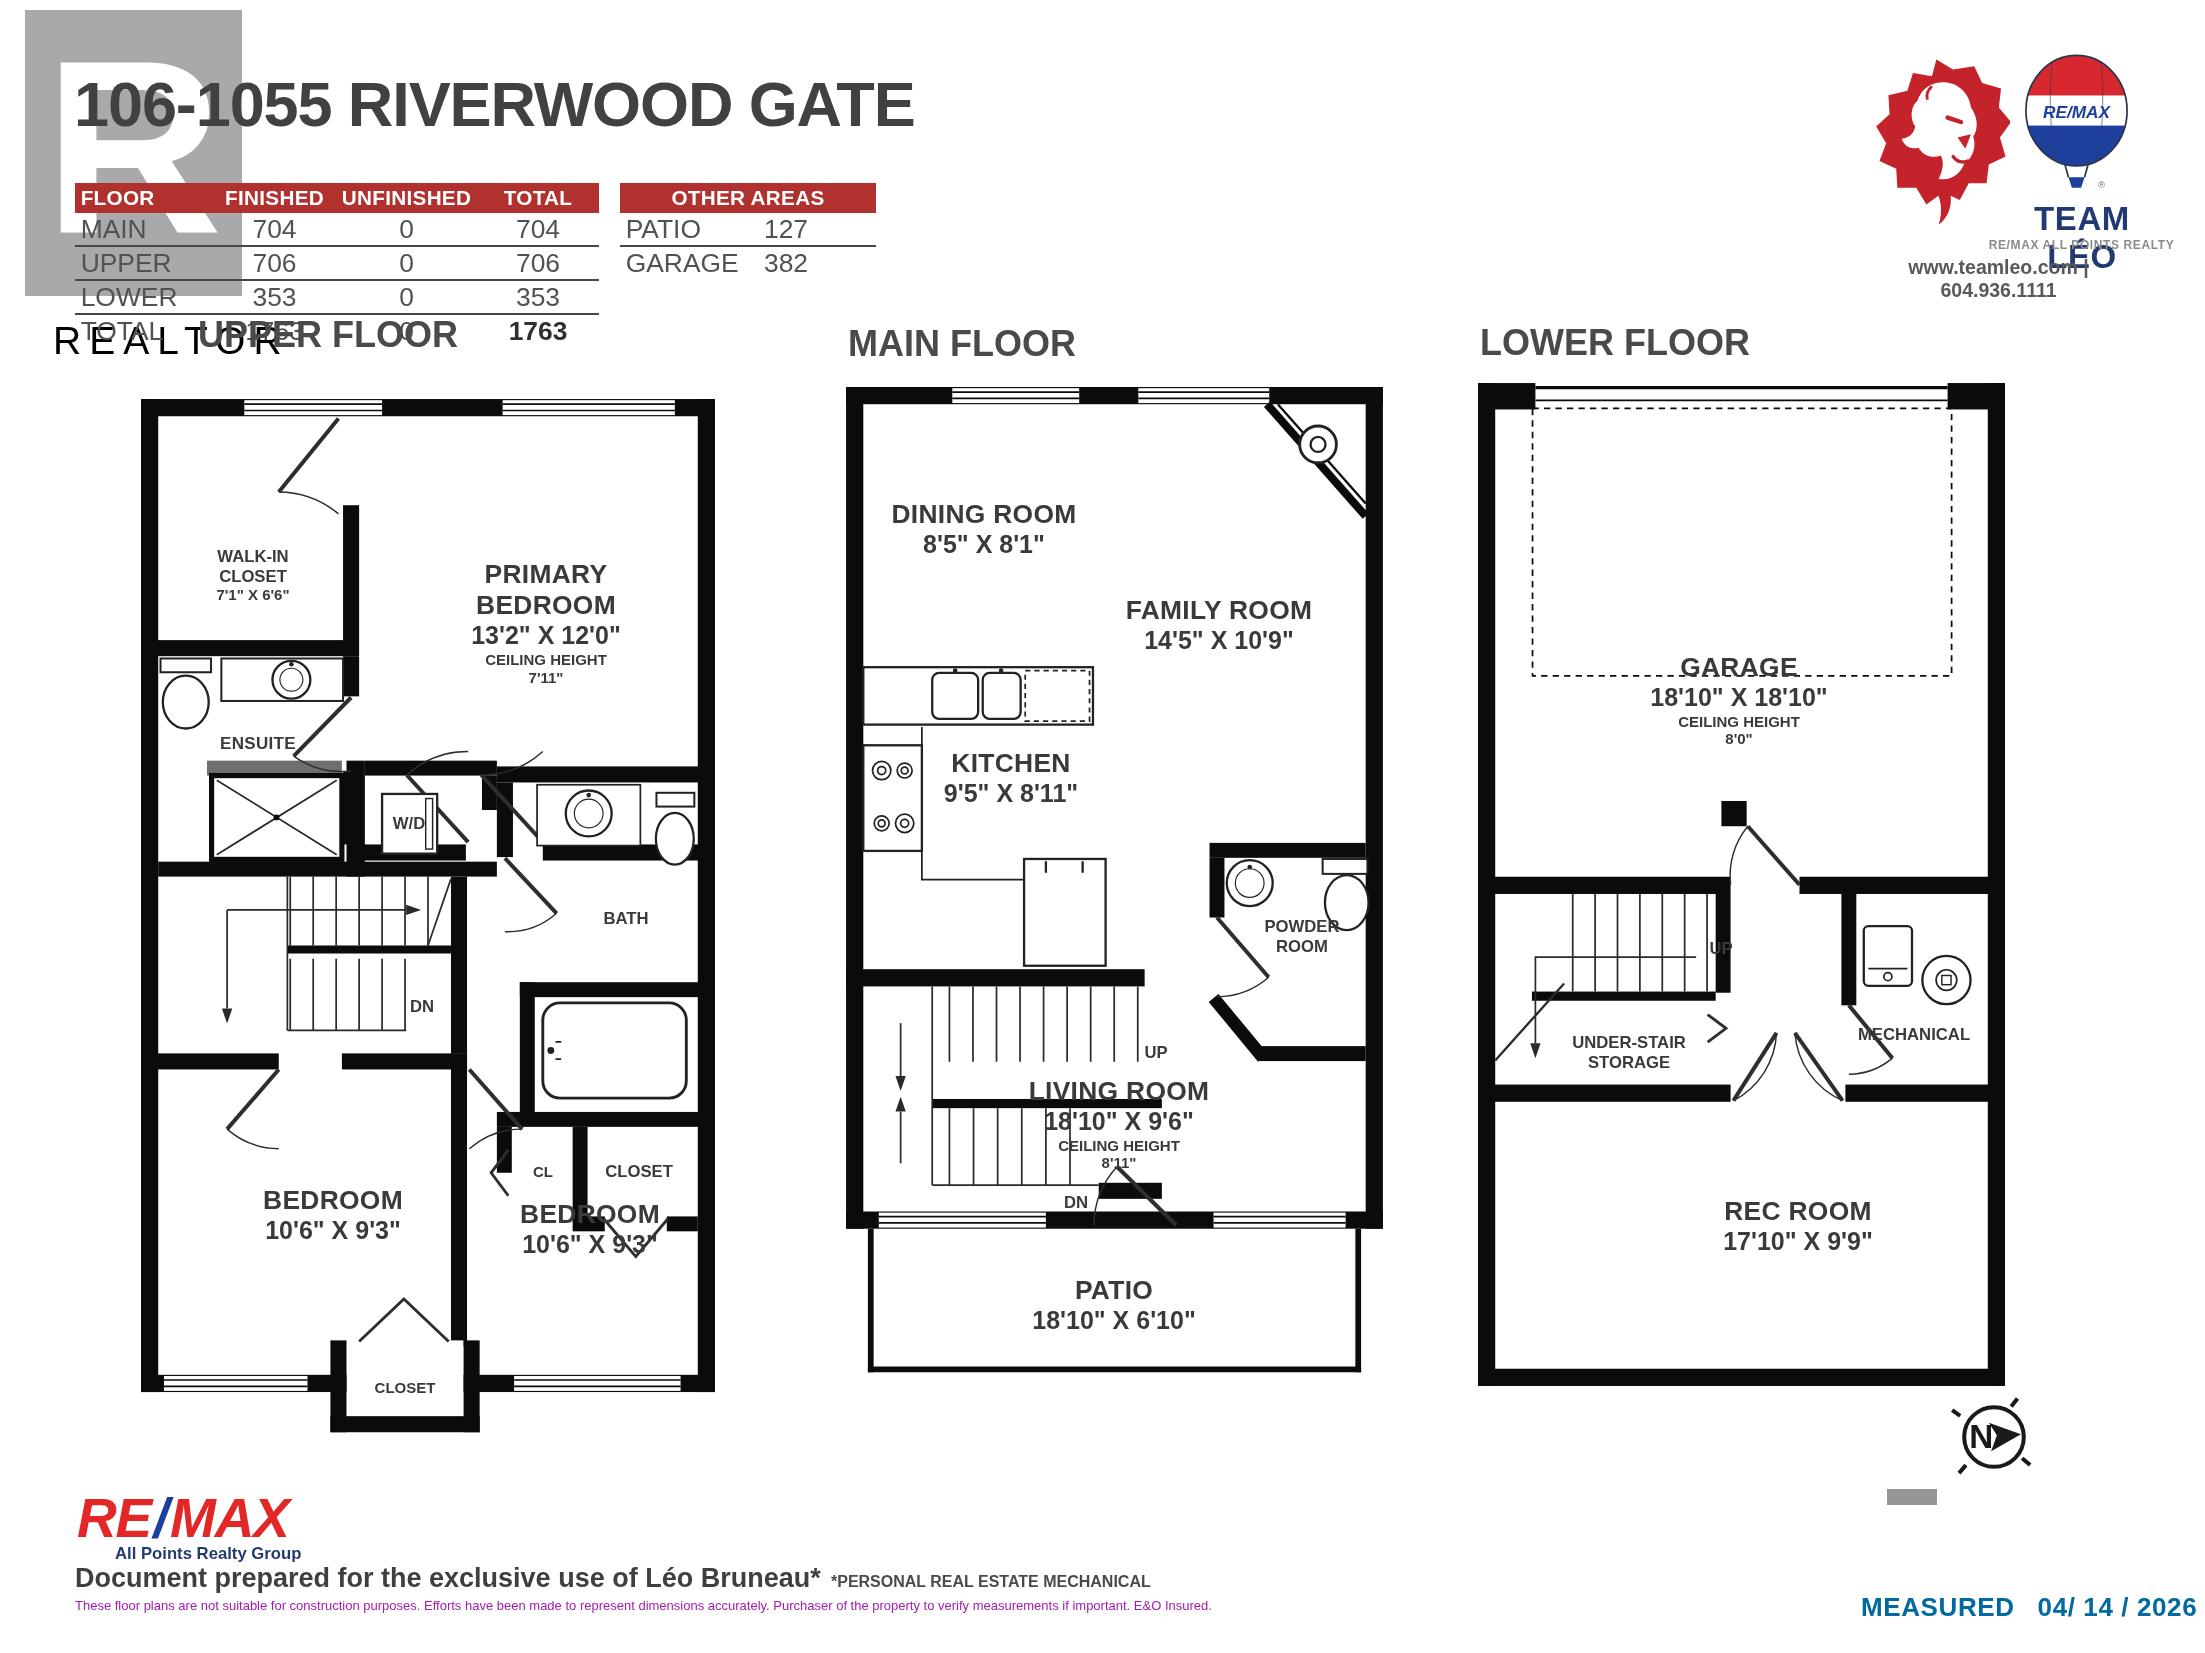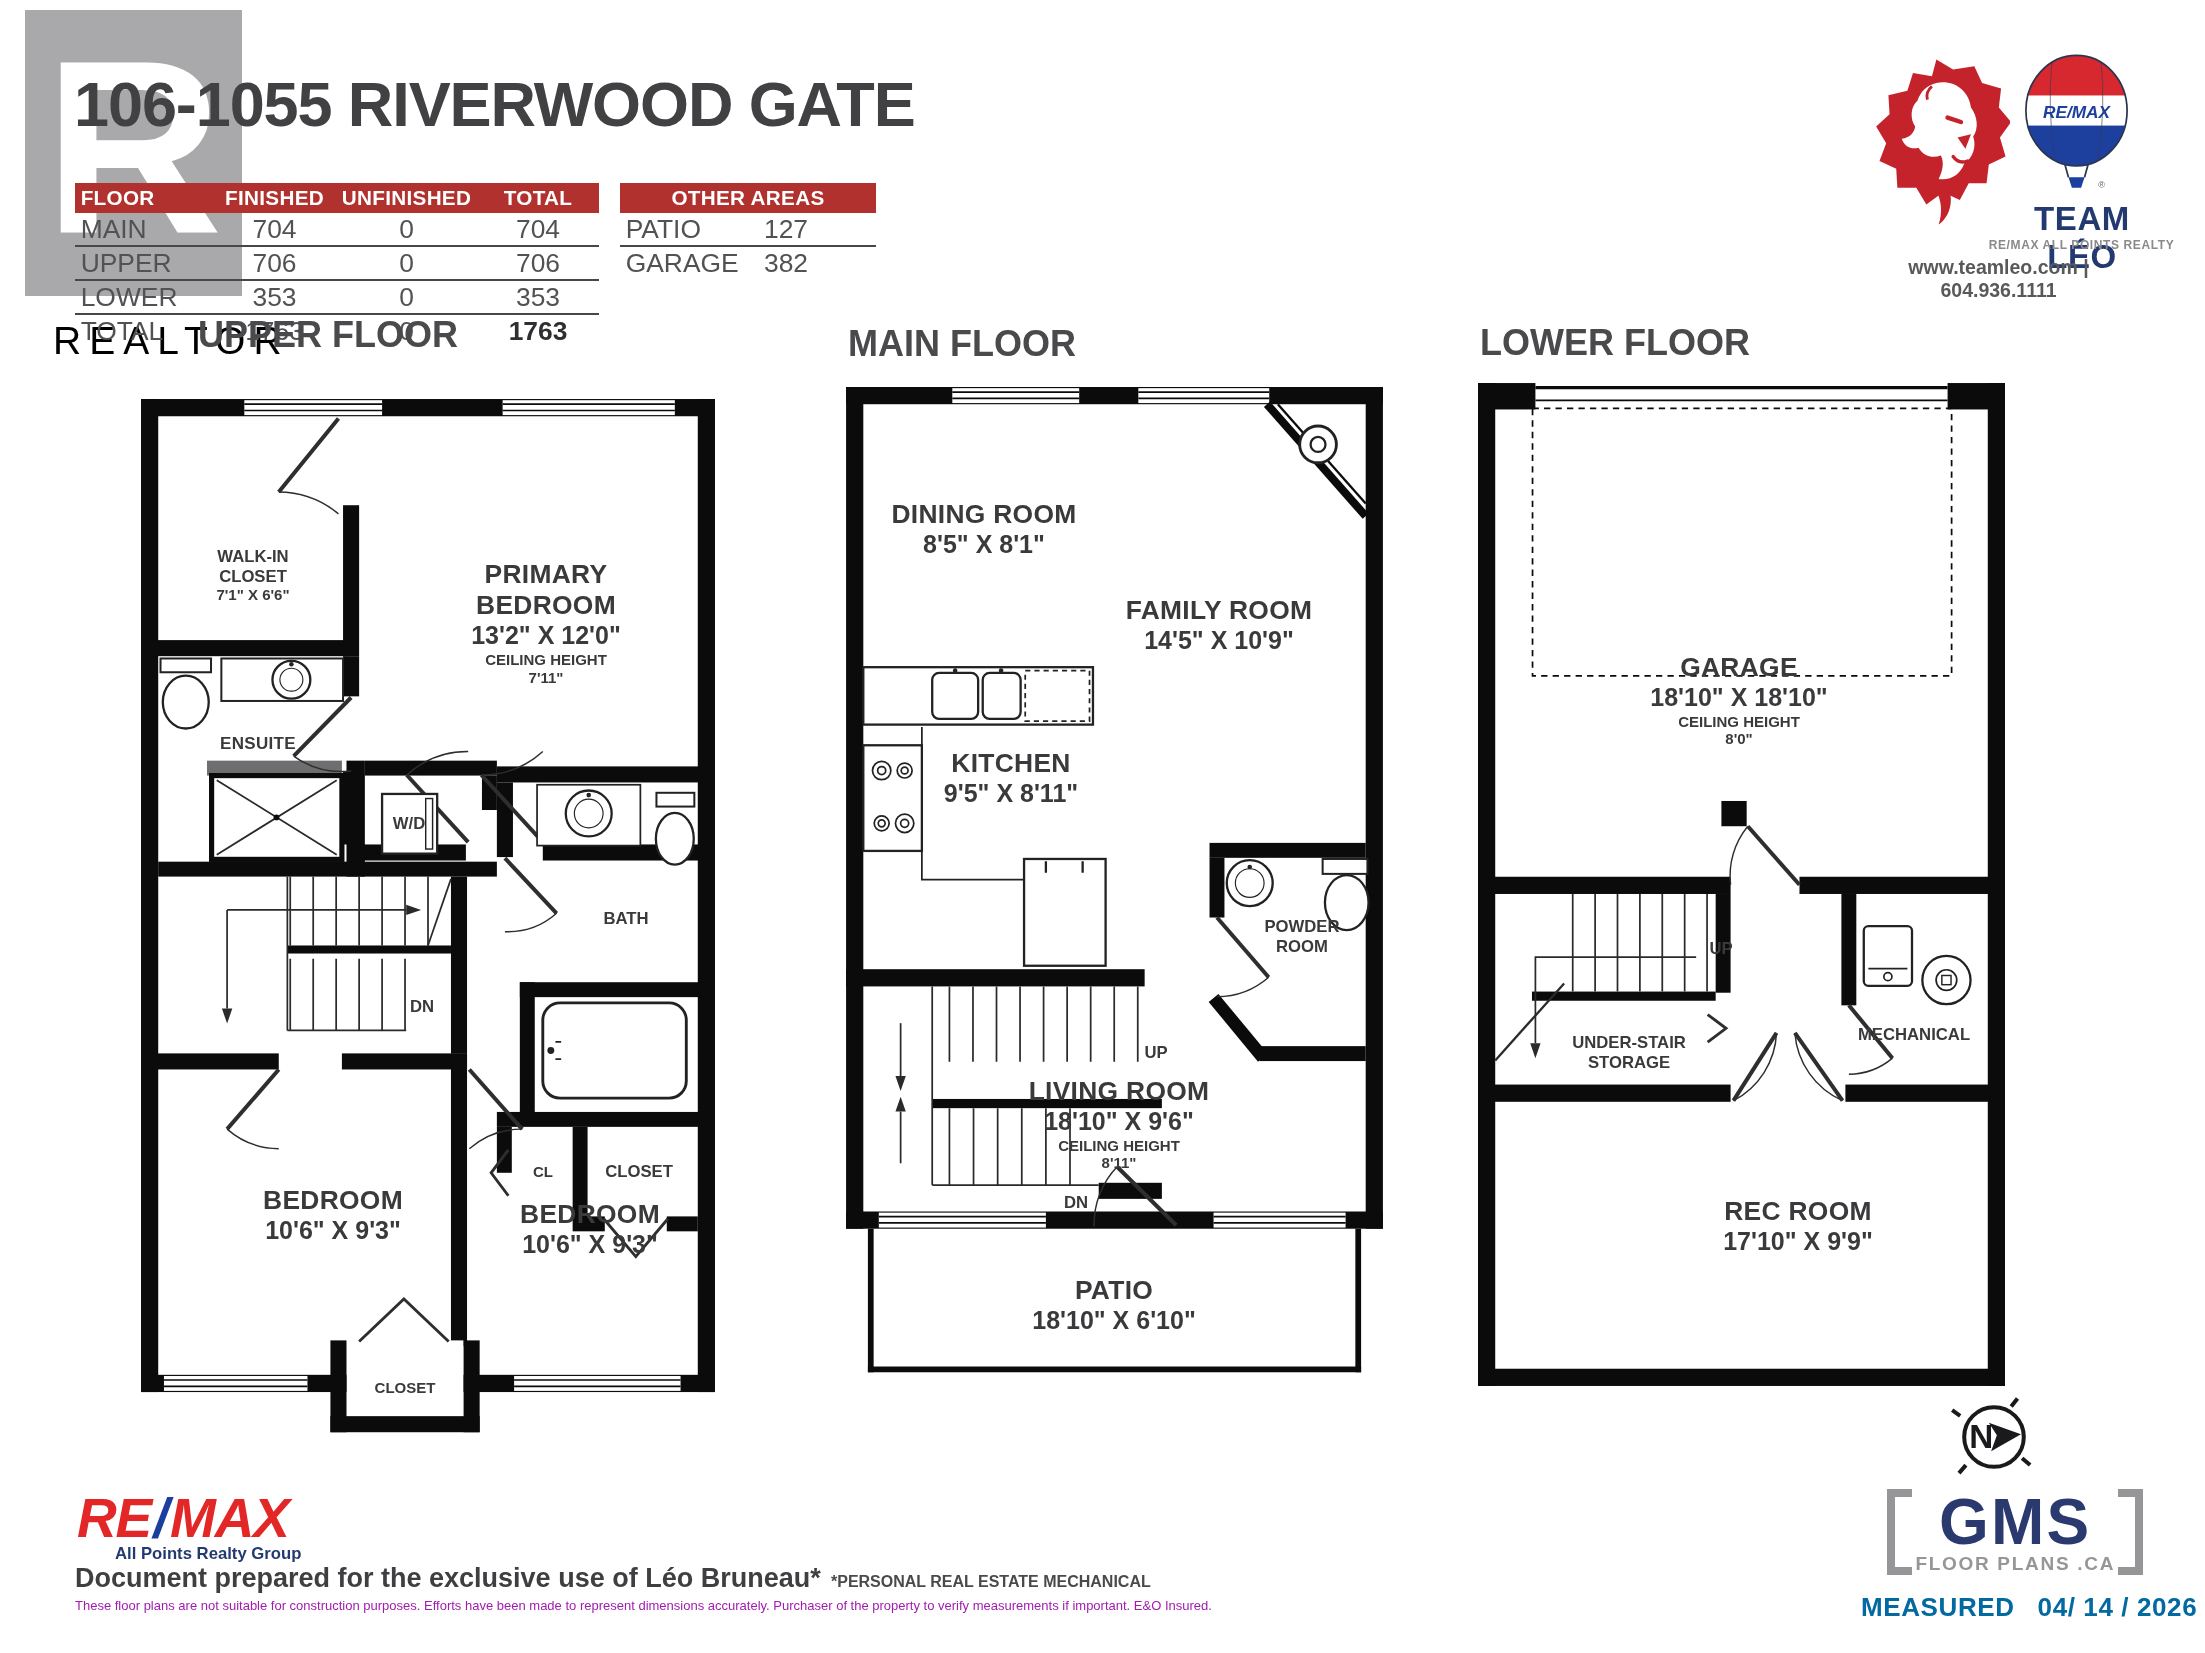--- a/index.html
+++ b/index.html
@@ -491,22 +491,18 @@
 
 <svg class="abs" style="left:1951px;top:1394px;z-index:2;" width="86" height="86" viewBox="0 0 150 150">
   <circle cx="75" cy="75" r="52" fill="none" stroke="#1a1a1c" stroke-width="7"></circle>
   <path d="M105,22 L116,8 M124,112 L138,124 M26,124 L14,138 M16,38 L2,28" stroke="#1a1a1c" stroke-width="7"></path>
   <text x="32" y="95" font-size="58" font-weight="800" fill="#1a1a1c">N</text>
   <polygon points="66,50 122,70 70,100 80,72" fill="#1a1a1c"></polygon>
 </svg>
 
 <div class="gms-wrap">
   <div class="gms-brl"></div>
-  <div class="gms-mid">
-    <div class="gms-name">GMS</div>
-    <div class="gms-sub">FLOOR PLANS .CA</div>
-  </div>
   <div class="gms-brr"></div>
 </div>
 <div class="measured">
   <span>MEASURED</span><span class="dt">04/ 14 / 2026</span>
 </div>
 
 
 </body></html>

